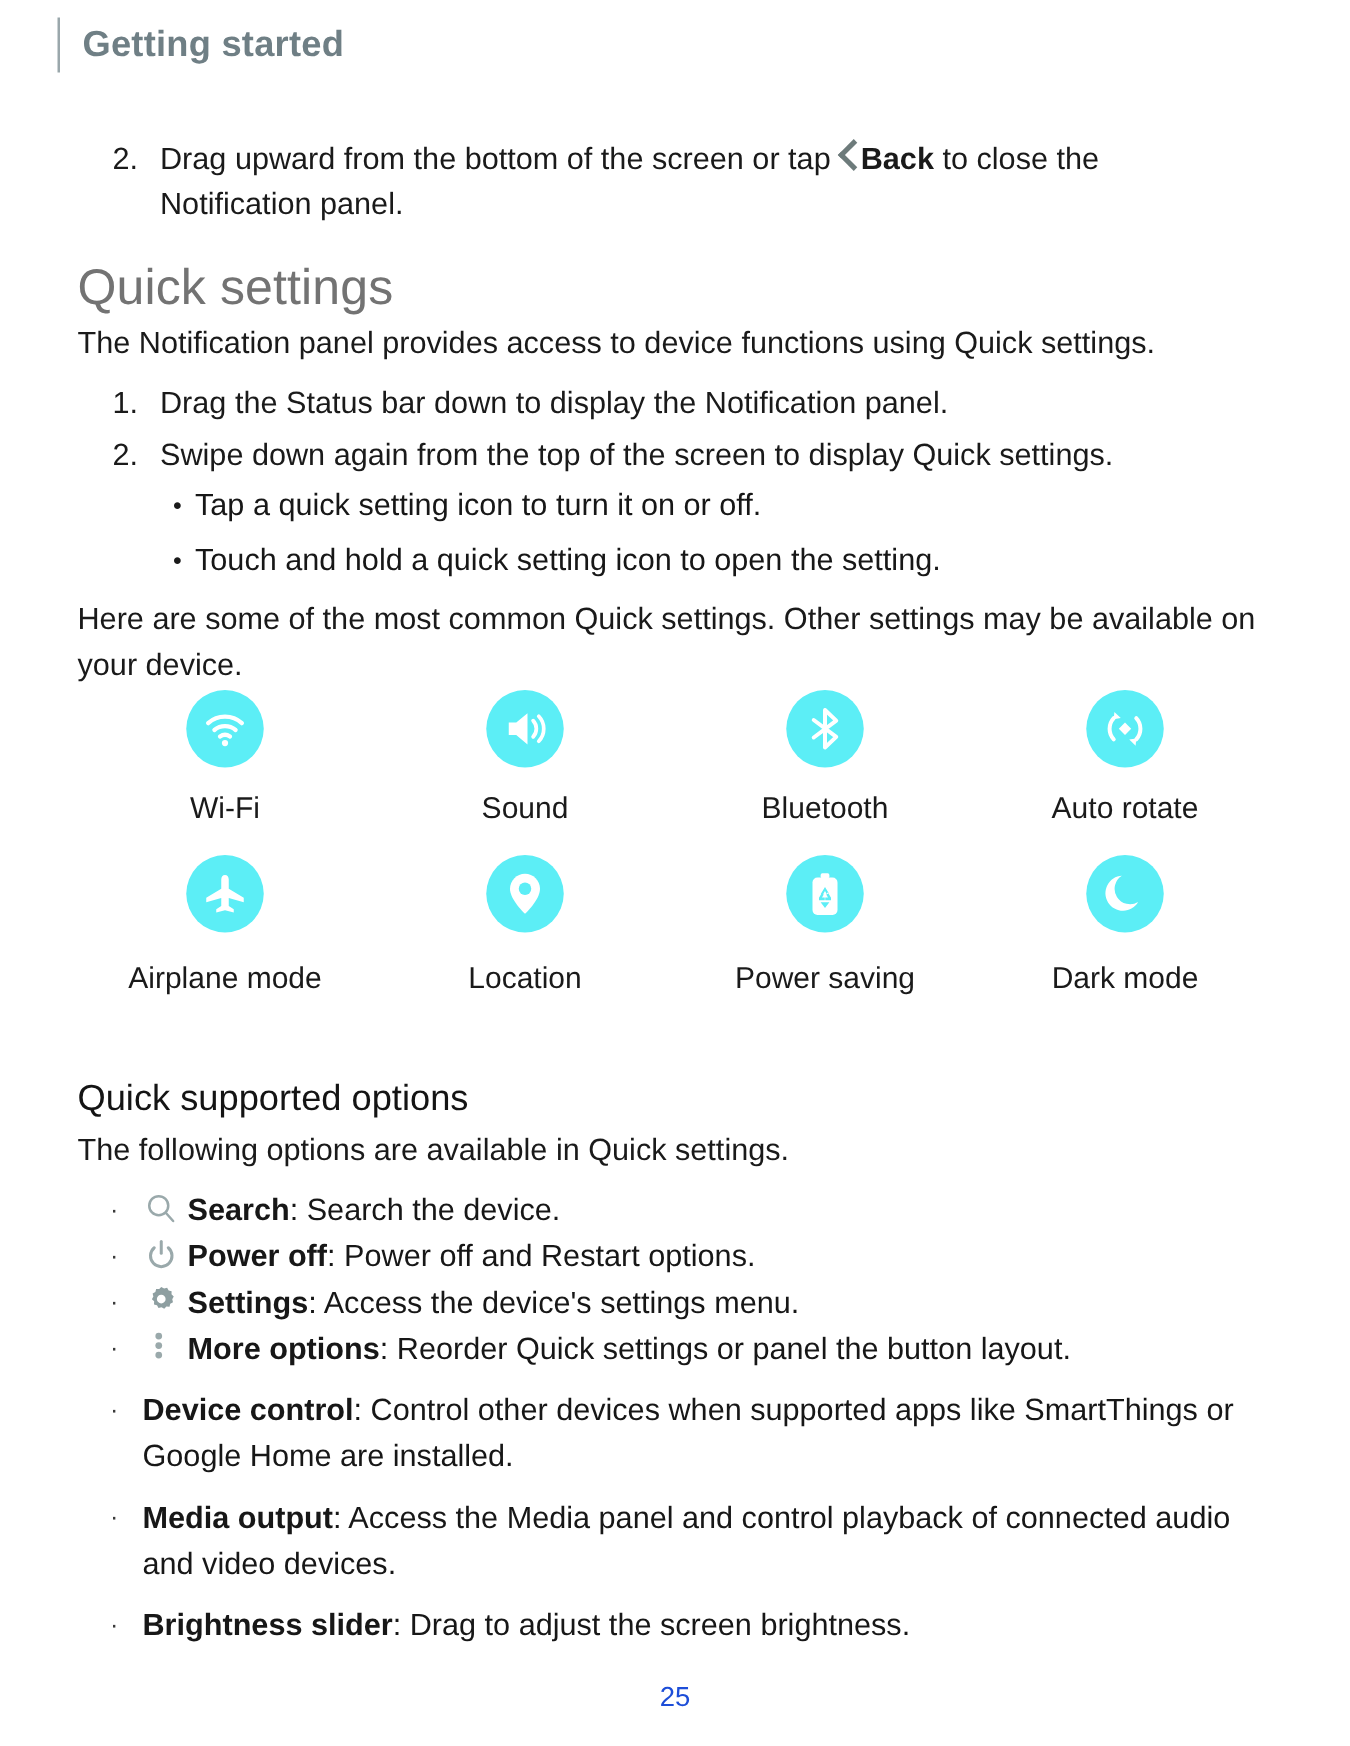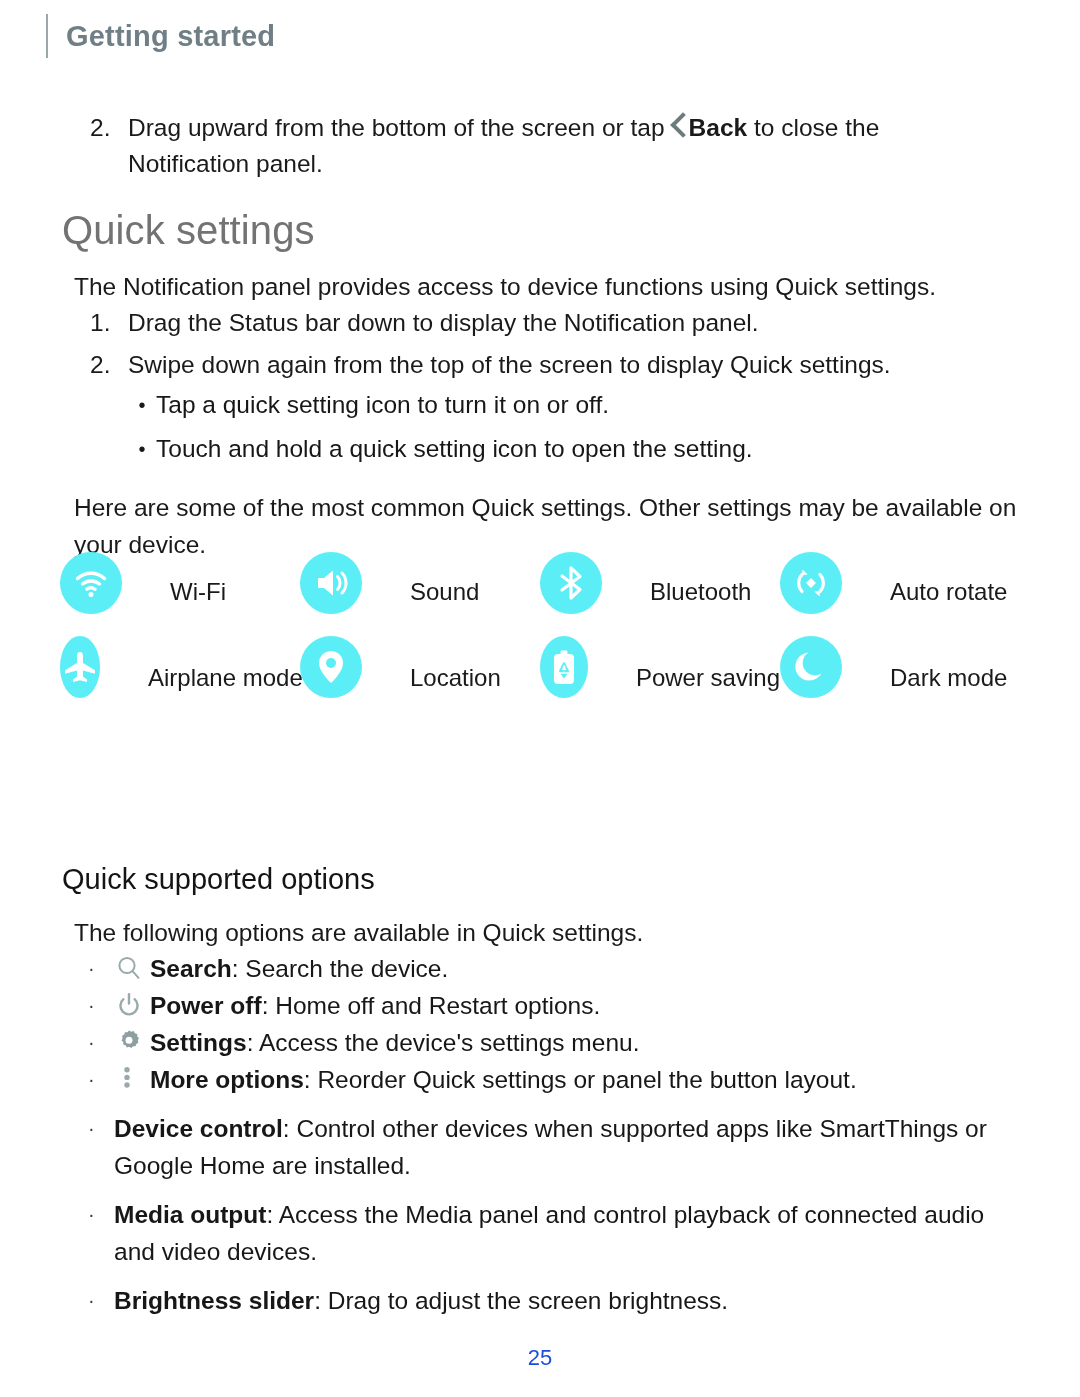--- a/index.html
+++ b/index.html
@@ -84,21 +84,21 @@
     font-size: 29px;
     font-weight: 400;
     color: #141414;
     margin: 0;
     line-height: 38px;
   }
   .para {
     font-size: 24.5px;
     line-height: 37px;
     color: #1a1a1a;
-    margin: 12px;
+    margin: 0;
   }
 
   
   .chev {
     display: inline-block;
     vertical-align: -2px;
     width: 16px;
     height: 26px;
     position: relative;
     margin: 0 3px 0 5px;
@@ -119,23 +119,22 @@
     position: absolute;
     left: 60px;
     top: 552px;
     width: 960px;
     display: grid;
     grid-template-columns: repeat(4, 240px);
     row-gap: 22px;
   }
   .tile {
     display: flex;
-    flex-direction: row;
+    flex-direction: column;
     align-items: center;
-    gap: 48px;
   }
   .tile .bubble {
     width: 62px; height: 62px;
     border-radius: 50%;
     background: #5CEEF6;
     display: flex;
     align-items: center;
     justify-content: center;
   }
   .tile .bubble svg { display: block; }
@@ -347,21 +346,21 @@
     </li>
 
     <li class="opt-item">
       <span class="opt-marker">·</span>
       <span class="opt-body">
         <span class="gl">
           <svg width="30" height="30" viewBox="0 0 30 30" aria-hidden="true">
             <path d="M9.4 9.2 A8.6 8.6 0 1 0 20.6 9.2" fill="none" stroke="#9aa9ab" stroke-width="2.4" stroke-linecap="round"></path>
             <line x1="15" y1="4.2" x2="15" y2="13.6" stroke="#9aa9ab" stroke-width="2.4" stroke-linecap="round"></line>
           </svg>
-        </span><span class="b">Power off</span><span>: </span><span>Home off and Restart options.</span>
+        </span><span class="b">Power off</span><span>: </span><span>Power off and Restart options.</span>
       </span>
     </li>
 
     <li class="opt-item">
       <span class="opt-marker">·</span>
       <span class="opt-body">
         <span class="gl">
           <svg width="30" height="30" viewBox="0 0 30 30" aria-hidden="true">
             <g fill="#8e9fa1">
               <path d="M15 3.6 l2.3 1.1 2.4 -.6 1.2 2.2 2.4 .6 -.1 2.5 1.8 1.7 -1.2 2.2 .6 2.4 -2.2 1.2 -.6 2.4 -2.5 -.1 -1.7 1.8 -2.2 -1.2 -2.4 .6 -1.2 -2.2 -2.4 -.6 .1 -2.5 -1.8 -1.7 1.2 -2.2 -.6 -2.4 2.2 -1.2 .6 -2.4 2.5 .1z"></path>

